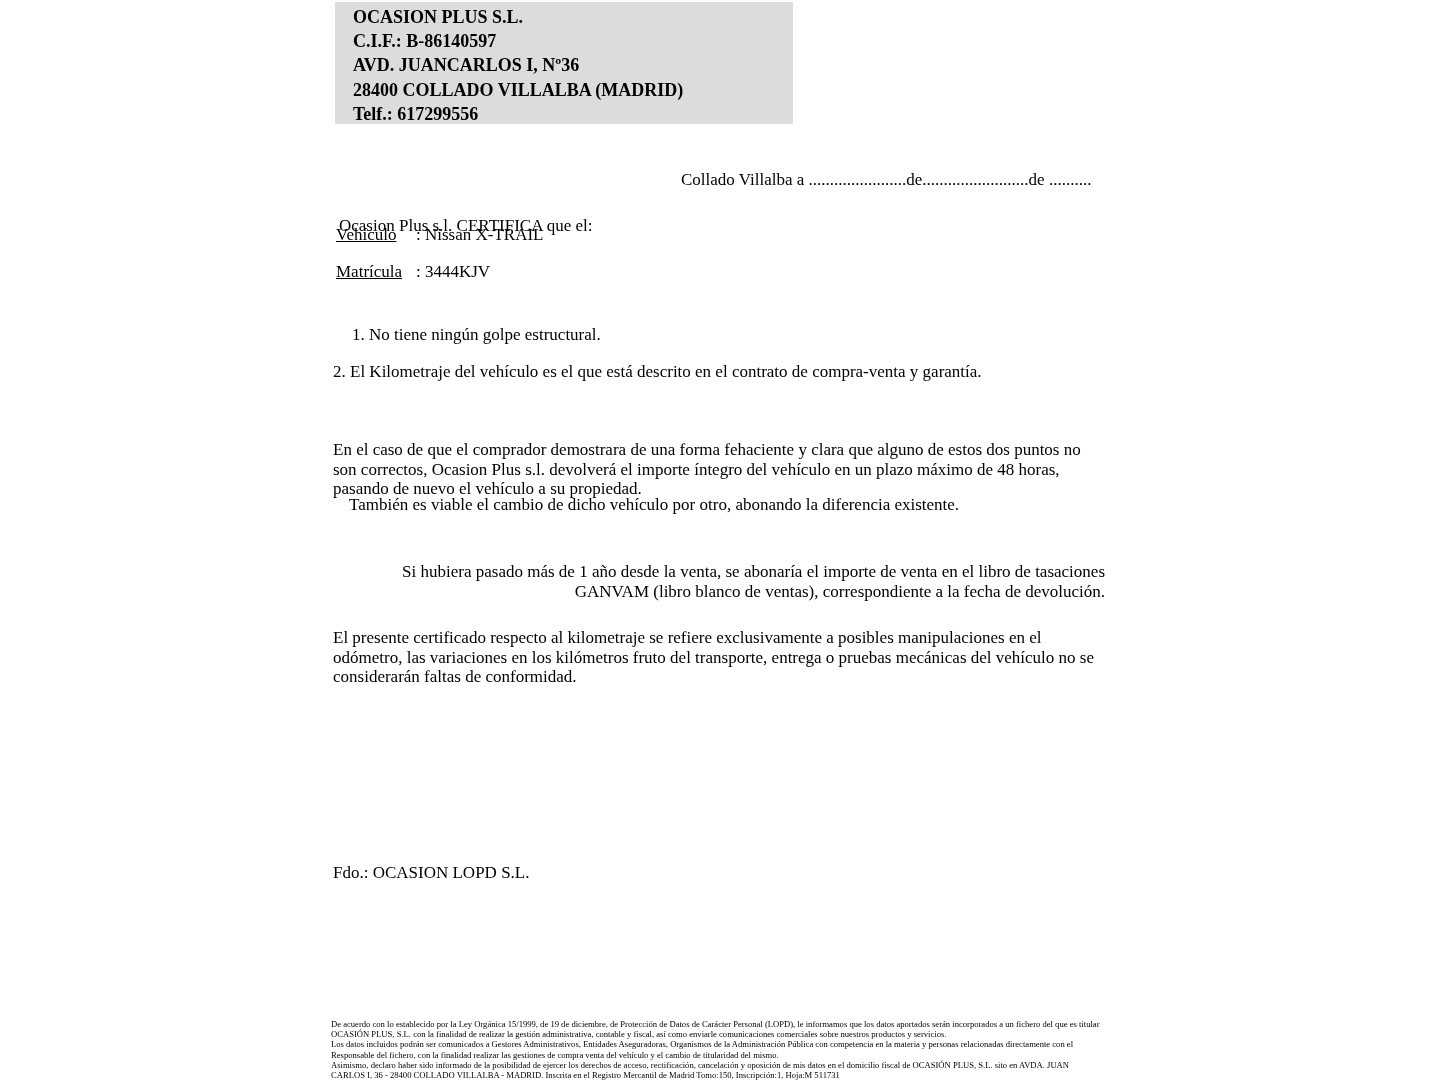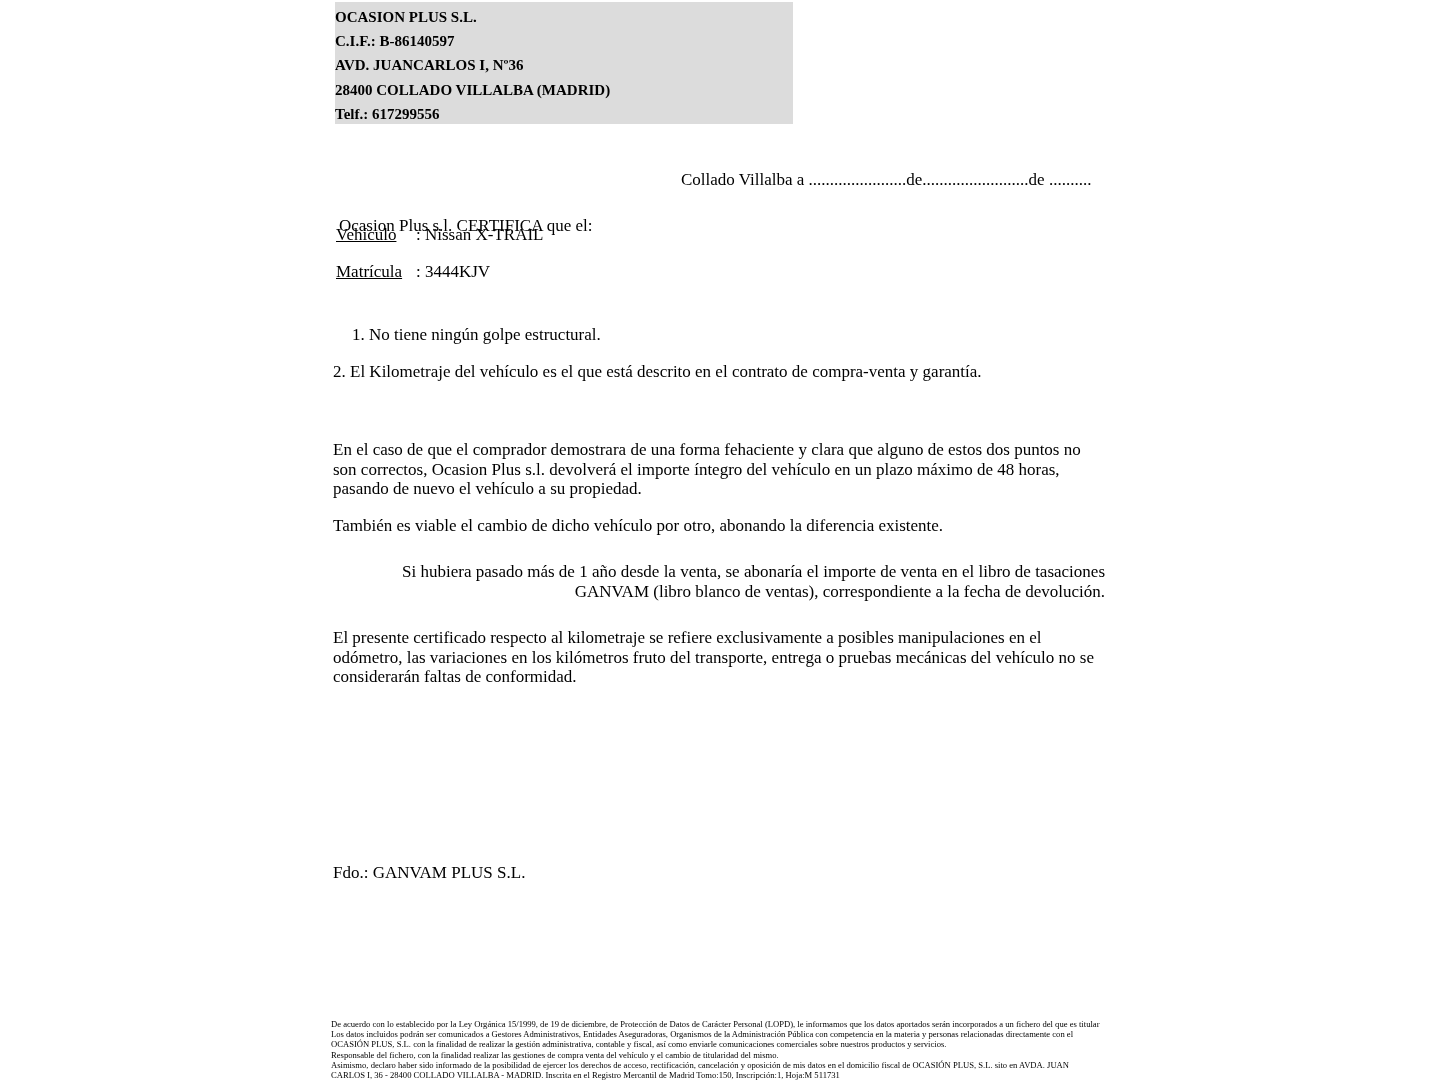--- a/index.html
+++ b/index.html
@@ -7,23 +7,23 @@
   body {
     position: relative;
     font-family: "Liberation Serif", "DejaVu Serif", serif;
     color: #000000;
     font-size: 17px;
     line-height: 19.6px;
   }
   .abs { position: absolute; }
   .header-box {
     left: 335px; top: 2px; width: 458px; height: 122px;
-    padding: 3px 6px 0 0;
+    padding: 3px 6px 0 18px;
     font-weight: bold;
-    font-size: 15px;
+    font-size: 18px;
     line-height: 24.2px;
   }
   .date-line { left: 681px; top: 170px; white-space: nowrap; }
   .cert-intro { left: 339px; top: 216px; }
   .cert-row { left: 336px; white-space: nowrap; }
   .cert-row .lbl { display: inline-block; width: 80px; text-decoration: underline; }
   .point { left: 333px; width: 772px; }
   .para { left: 333px; width: 772px; }
   .signature { left: 333px; top: 863px; }
   .fineprint {
@@ -53,26 +53,26 @@
 </div>
 
 <div class="abs cert-row" style="top:262px;">
   <span class="lbl">Matrícula</span><span>: 3444KJV</span>
 </div>
 
 <div class="abs point" style="top:325px;margin-left:19px;">1. No tiene ningún golpe estructural.</div>
 <div class="abs point" style="top:362px;">2. El Kilometraje del vehículo es el que está descrito en el contrato de compra-venta y garantía.</div>
 
 <div class="abs para" style="top:440px;">En el caso de que el comprador demostrara de una forma fehaciente y clara que alguno de estos dos puntos no son correctos, Ocasion Plus s.l. devolverá el importe íntegro del vehículo en un plazo máximo de 48 horas, pasando de nuevo el vehículo a su propiedad.</div>
-<div class="abs para" style="top:516px;">También es viable el cambio de dicho vehículo por otro, abonando la diferencia existente.</div>
+<div class="abs para" style="top:495px;margin-left:16px;">También es viable el cambio de dicho vehículo por otro, abonando la diferencia existente.</div>
 <div class="abs para" style="top:562px;text-align:right;">Si hubiera pasado más de 1 año desde la venta, se abonaría el importe de venta en el libro de tasaciones GANVAM (libro blanco de ventas), correspondiente a la fecha de devolución.</div>
 <div class="abs para" style="top:612px;margin-top:16px;">El presente certificado respecto al kilometraje se refiere exclusivamente a posibles manipulaciones en el odómetro, las variaciones en los kilómetros fruto del transporte, entrega o pruebas mecánicas del vehículo no se considerarán faltas de conformidad.</div>
 
-<div class="abs signature">Fdo.: GANVAM PLUS S.L.</div>
+<div class="abs signature">Fdo.: OCASION LOPD S.L.</div>
 
 <div class="abs fineprint">
   <div class="fp-line">De acuerdo con lo establecido por la Ley Orgánica 15/1999, de 19 de diciembre, de Protección de Datos de Carácter Personal (LOPD), le informamos que los datos aportados serán incorporados a un fichero del que es titular</div>
+  <div class="fp-line">OCASIÓN PLUS, S.L. con la finalidad de realizar la gestión administrativa, contable y fiscal, así como enviarle comunicaciones comerciales sobre nuestros productos y servicios.</div>
   <div class="fp-line">Los datos incluidos podrán ser comunicados a Gestores Administrativos, Entidades Aseguradoras, Organismos de la Administración Pública con competencia en la materia y personas relacionadas directamente con el</div>
-  <div class="fp-line">OCASIÓN PLUS, S.L. con la finalidad de realizar la gestión administrativa, contable y fiscal, así como enviarle comunicaciones comerciales sobre nuestros productos y servicios.</div>
   <div class="fp-line">Responsable del fichero, con la finalidad realizar las gestiones de compra venta del vehículo y el cambio de titularidad del mismo.</div>
   <div class="fp-line">Asimismo, declaro haber sido informado de la posibilidad de ejercer los derechos de acceso, rectificación, cancelación y oposición de mis datos en el domicilio fiscal de OCASIÓN PLUS, S.L. sito en AVDA. JUAN</div>
   <div class="fp-line">CARLOS I, 36 - 28400 COLLADO VILLALBA - MADRID. Inscrita en el Registro Mercantil de Madrid Tomo:150, Inscripción:1, Hoja:M 511731</div>
 </div>
 
 </body></html>

